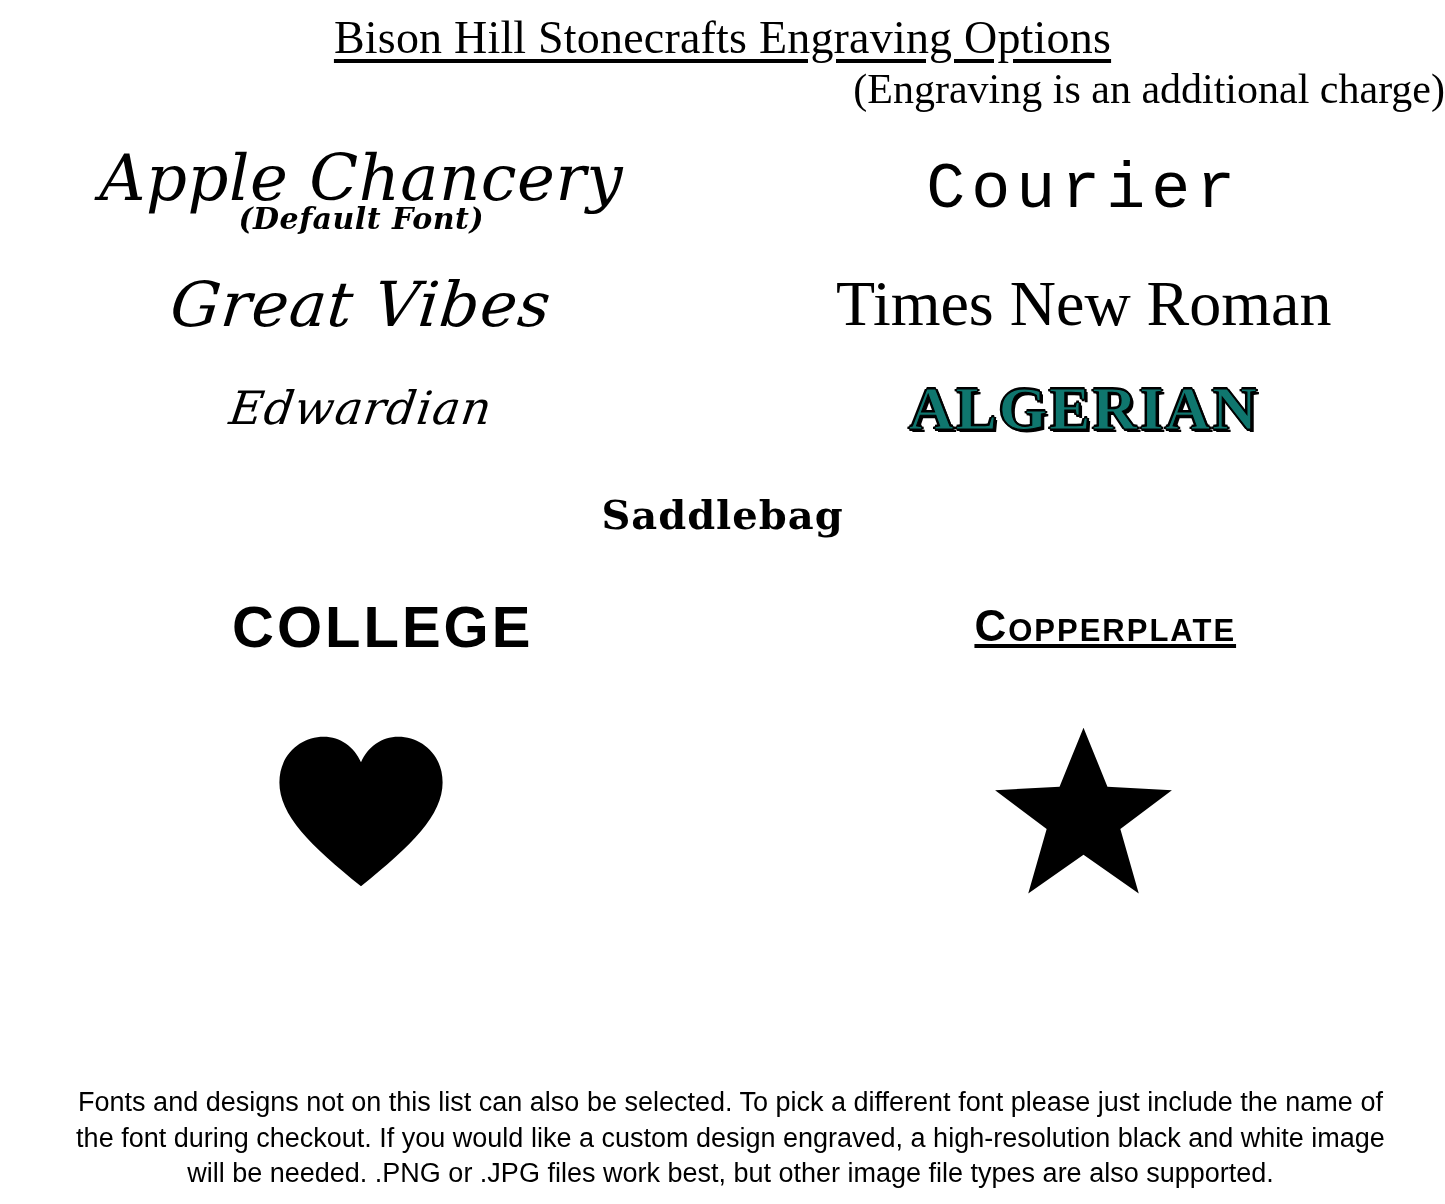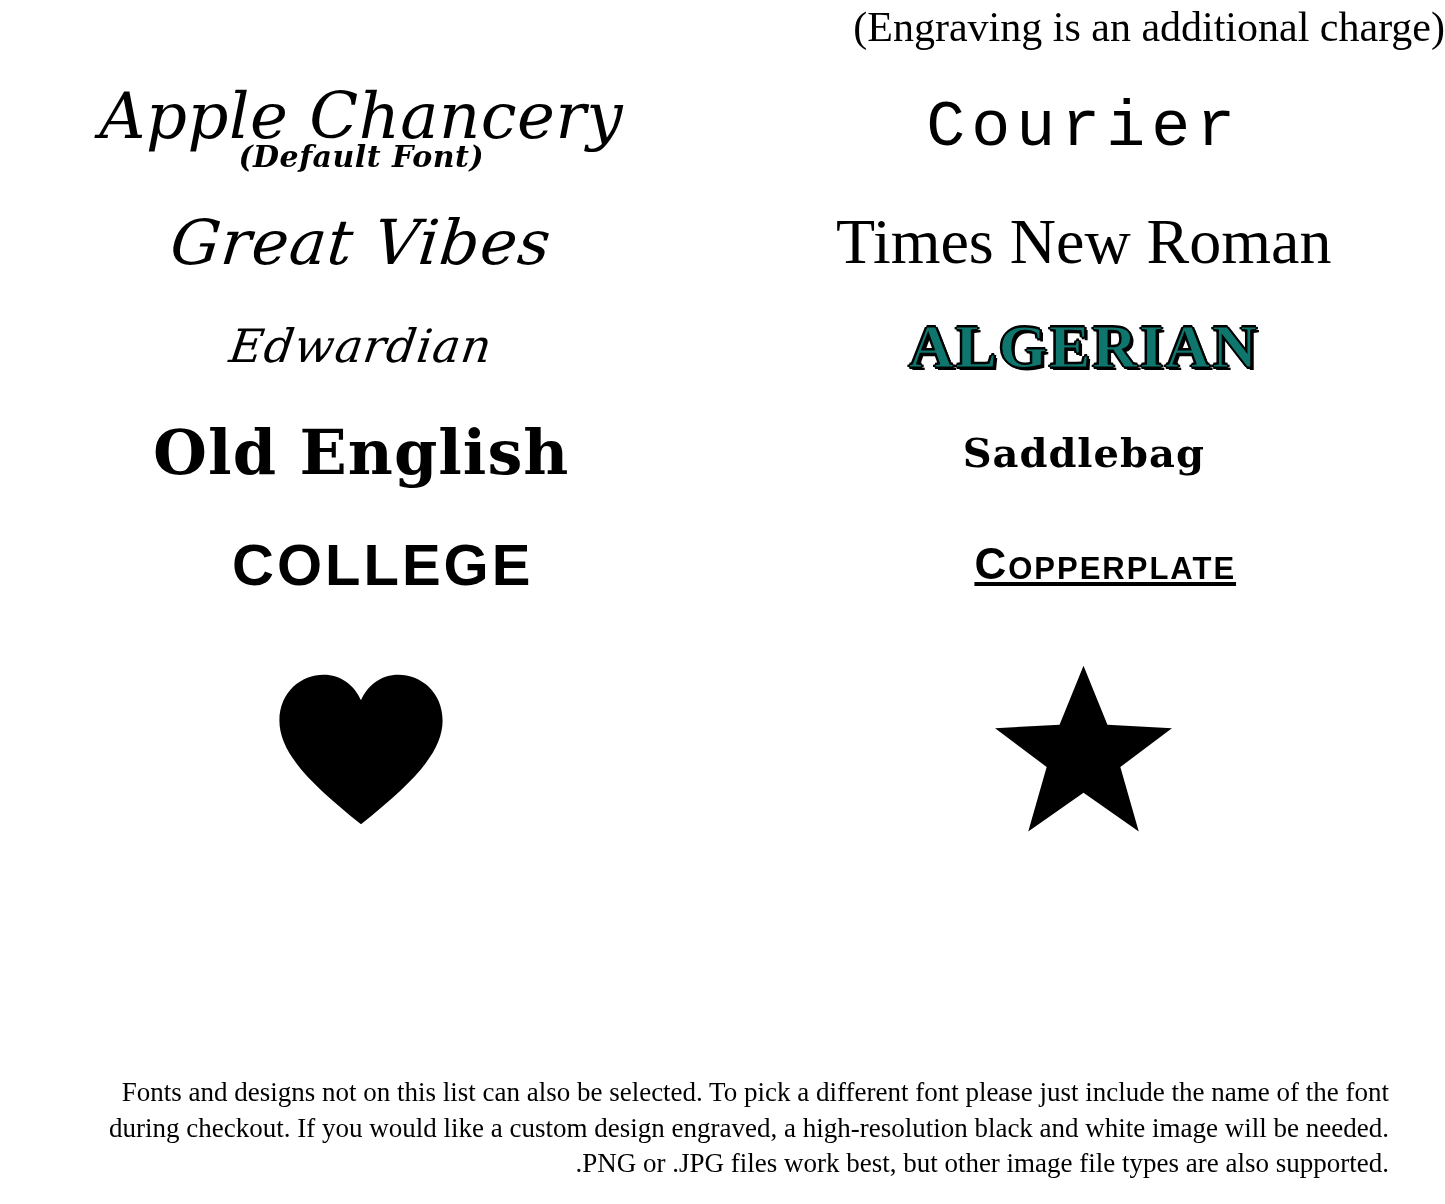--- a/index.html
+++ b/index.html
@@ -167,31 +167,34 @@
     align-items: center;
     justify-content: center;
   }
 
   
   .note {
     position: absolute;
     left: 72px;
     right: 56px;
     bottom: 26px;
-    font-family: Liberation Serif, serif;
+    font-family: Liberation Sans, sans-serif;
     font-size: 27px;
     line-height: 1.32;
-    text-align: right;
+    text-align: center;
   }
 </style>
 </head>
 <body>
 
 <div class="sheet">
 
+  <div class="title">
+    <span class="title-main">Bison Hill Stonecrafts Engraving Options</span>
+  </div>
   <div class="subtitle">(Engraving is an additional charge)</div>
 
   <div class="grid">
 
     <div class="row row-1">
       <div class="cell">
         <div class="left-stack">
           <span class="s-apple">Apple Chancery</span>
           <span class="s-default">(Default Font)</span>
         </div>
@@ -213,23 +216,20 @@
     <div class="row row-3">
       <div class="cell">
         <span class="s-edwardian">Edwardian</span>
       </div>
       <div class="cell">
         <span class="s-algerian">ALGERIAN</span>
       </div>
     </div>
 
     <div class="row row-4">
-      <div class="cell">
-        <span class="s-oldenglish">Old English</span>
-      </div>
       <div class="cell">
         <span class="s-saddlebag">Saddlebag</span>
       </div>
     </div>
 
     <div class="row row-5">
       <div class="cell">
         <span class="s-college">COLLEGE</span>
       </div>
       <div class="cell">

